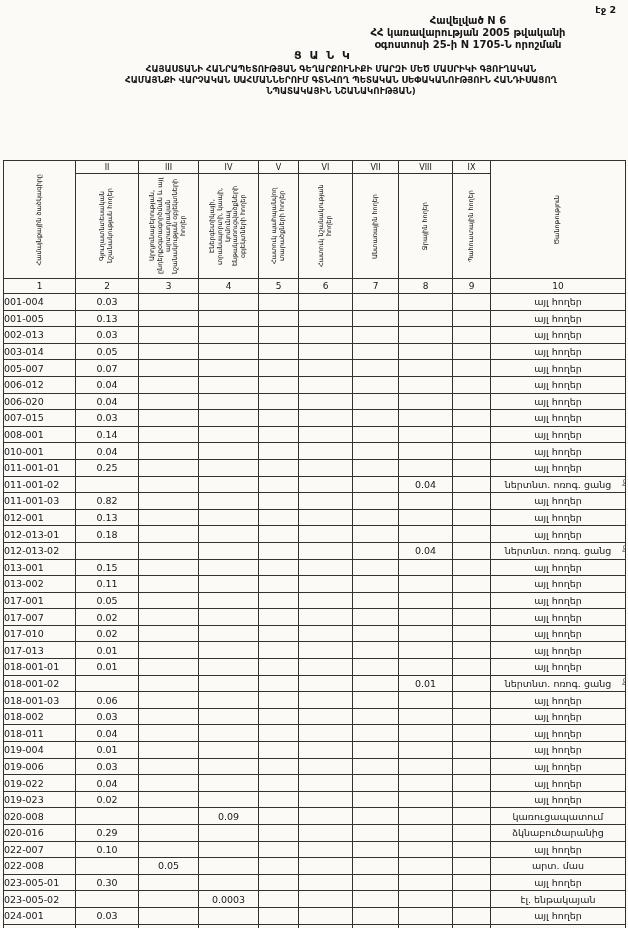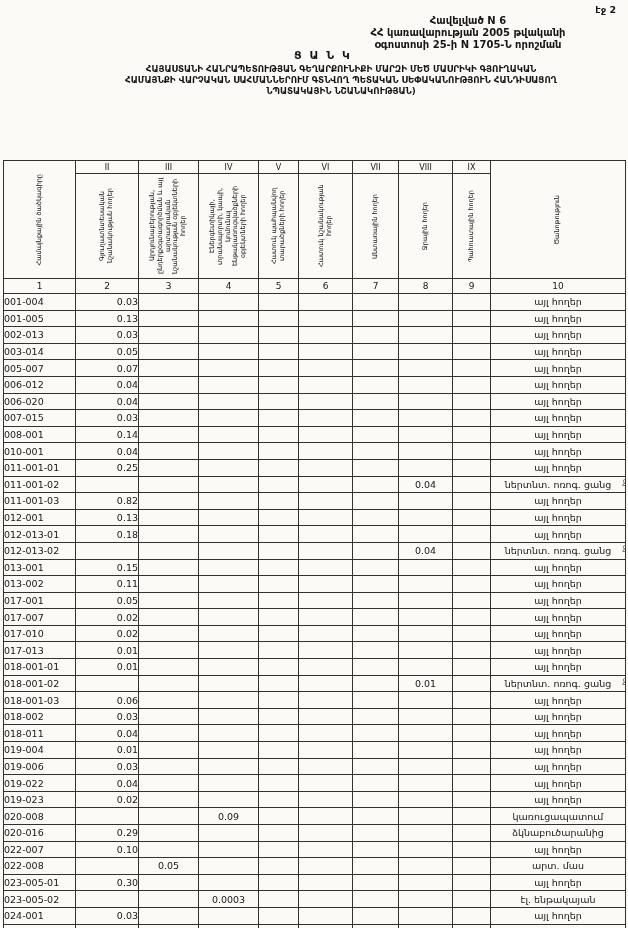--- a/index.html
+++ b/index.html
@@ -49,21 +49,21 @@
     transform:rotate(180deg);
     font-size:6.5px; line-height:1.2;
     max-height:100px;
     text-align:center;
   }
   .vwrap.tall .vtext { max-height:112px; }
   .number-row td { height:14px; font-size:9px; text-align:center; font-weight:normal; }
 
   tbody td { height:15.6px; font-size:9.5px; white-space:nowrap; }
   td.dc0 { text-align:left; padding:0 2px 0 4px; }
-  td.dc1 { text-align:right; padding-left:11px; }
+  td.dc1 { text-align:center; padding-left:11px; }
   td.dc2, td.dc3, td.dc4, td.dc5, td.dc6, td.dc7, td.dc8 { text-align:center; }
   td.dc9 { text-align:center; padding-left:3px; position:relative; }
   .margin-mark {
     position:absolute; right:-2px; top:0px;
     font-size:8px; color:#6b6b6b; font-style:italic;
   }
 </style>
 </head>
 <body>
 

